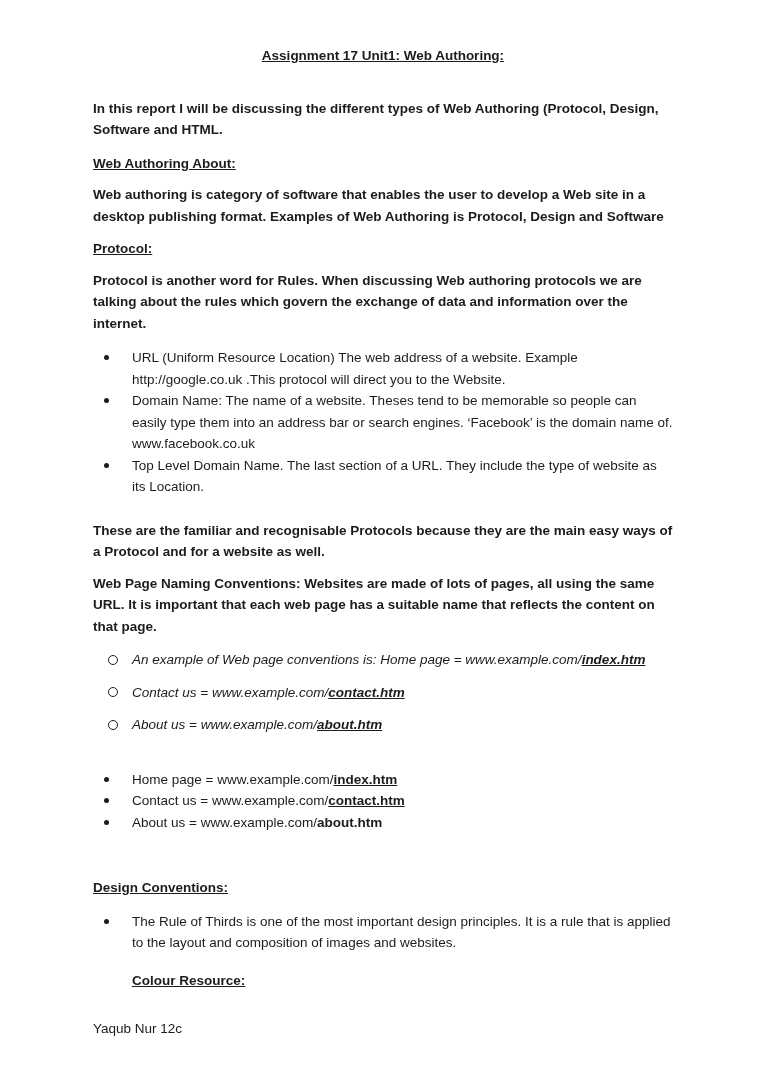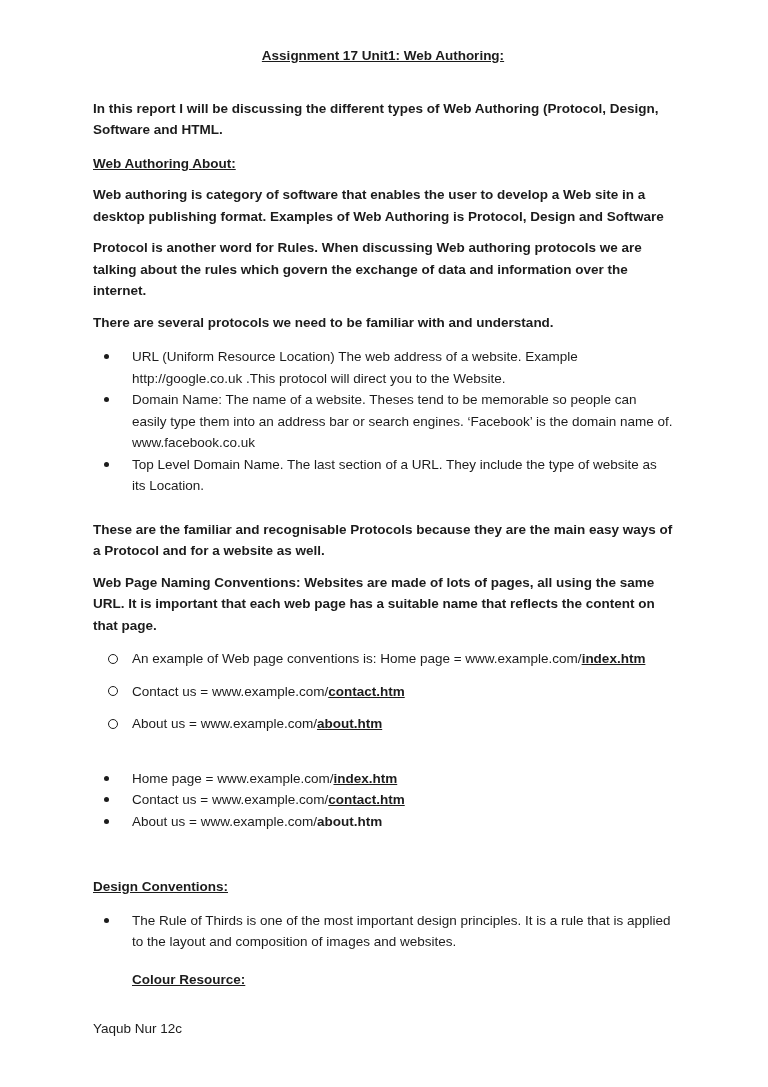--- a/index.html
+++ b/index.html
@@ -39,21 +39,21 @@
   ul.disc li::before {
     content: "";
     position: absolute;
     left: 11px; top: 8px;
     width: 5px; height: 5px;
     border-radius: 50%;
     background: #1c1c1c;
   }
   
   ul.circle { margin-top: 12px; }
-  ul.circle li { margin-bottom: 11px; }
+  ul.circle li { margin-bottom: 11px; font-style: italic; }
   ul.circle li::before {
     content: "";
     position: absolute;
     left: 15px; top: 5.5px;
     width: 8px; height: 8px;
     border-radius: 50%;
     border: 1.5px solid #1c1c1c;
     background: transparent;
   }
   ul.disc-pages { margin-top: 33px; }
@@ -77,22 +77,22 @@
 
 <div class="page">
 
   <div class="doc-title">Assignment 17 Unit1: Web Authoring:</div>
 
   <p class="intro">In this report I will be discussing the different types of Web Authoring (Protocol, Design, Software and HTML.</p>
 
   <div class="heading">Web Authoring About:</div>
   <p>Web authoring is category of software that enables the user to develop a Web site in a desktop publishing format. Examples of Web Authoring is Protocol, Design and Software</p>
 
+  <div class="heading protocol">Protocol:</div>
   <p>Protocol is another word for Rules. When discussing Web authoring protocols we are talking about the rules which govern the exchange of data and information over the internet.</p>
-  <p>There are several protocols we need to be familiar with and understand.</p>
 
   <ul class="disc">
     <li>URL (Uniform Resource Location) The web address of a website. Example http://google.co.uk .This protocol will direct you to the Website.</li>
     <li>Domain Name: The name of a website. Theses tend to be memorable so people can easily type them into an address bar or search engines. ‘Facebook’ is the domain name of. www.facebook.co.uk</li>
     <li>Top Level Domain Name. The last section of a URL. They include the type of website as its Location.</li>
   </ul>
 
   <p class="summary">These are the familiar and recognisable Protocols because they are the main easy ways of a Protocol and for a website as well.</p>
 
   <p>Web Page Naming Conventions: Websites are made of lots of pages, all using the same URL. It is important that each web page has a suitable name that reflects the content on that page.</p>

